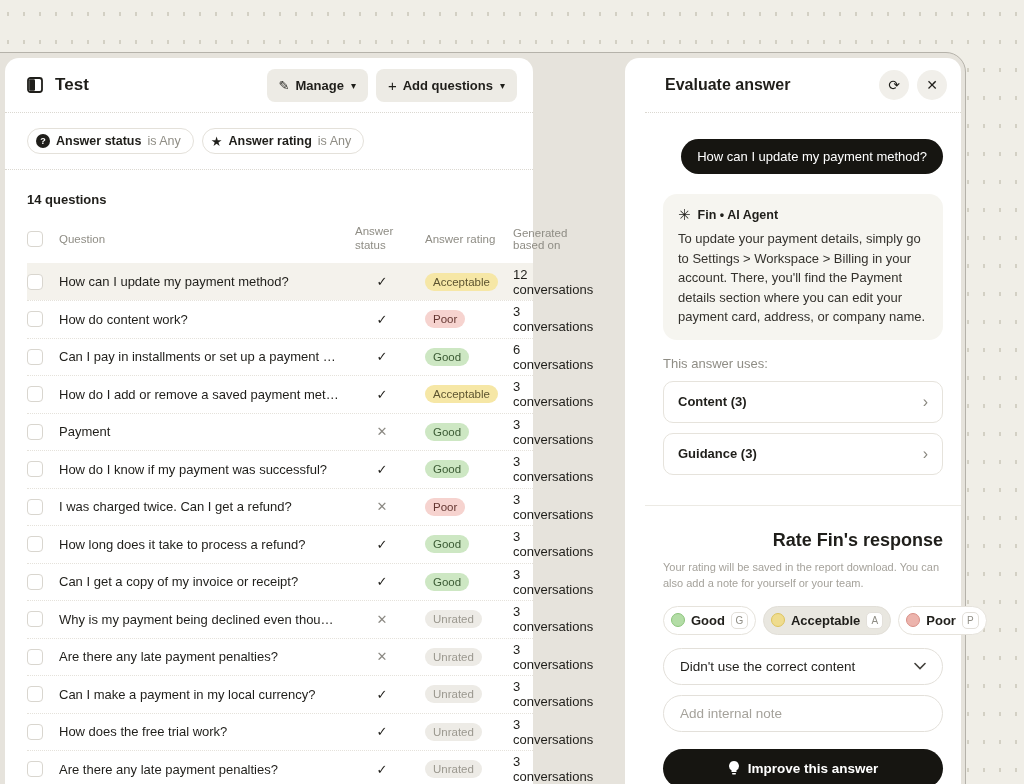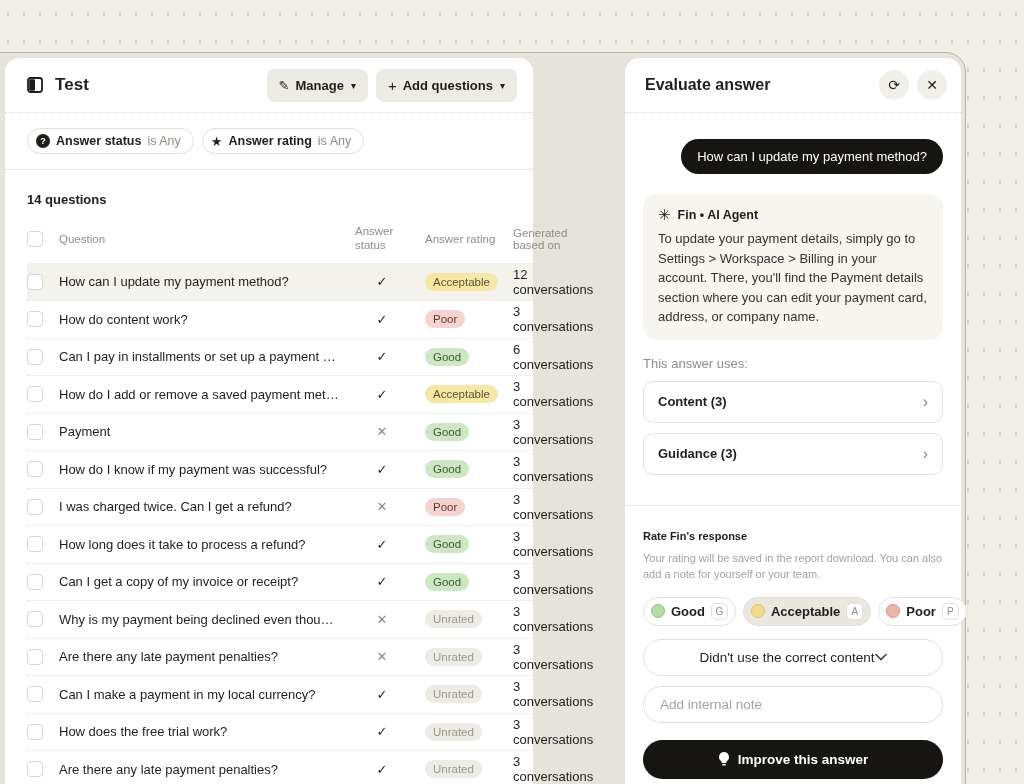--- a/index.html
+++ b/index.html
@@ -10,21 +10,21 @@
     background-image: radial-gradient(#d3d0c4 1.1px, transparent 1.1px);
     background-size: 16px 28px;
     color: #1f1e1a;
   }
   .frame {
     position: absolute; top: 52px; left: -40px; width: 1006px; height: 780px;
     background: #e6e3dc; border: 1.5px solid #b5b2aa; border-radius: 20px;
   }
   .panel { position: absolute; top: 58px; bottom: -0px; background: #ffffff; height: 726px; }
   .left-panel  { left: 5px;  width: 528px; border-radius: 14px 14px 0 0; }
-  .right-panel { left: 625px; width: 336px; border-radius: 14px 14px 0 0; }
+  .right-panel { left: 625px; width: 336px; border-radius: 14px 14px 0 0; padding-left: 20px; }
 
   
   .lp-header {
     height: 55px; display: flex; align-items: center; justify-content: space-between;
     padding: 0 16px 0 22px; border-bottom: 1px dotted #dbd8d1;
   }
   .lp-title-group { display: flex; align-items: center; gap: 12px; }
   .lp-title { font-size: 17px; font-weight: 700; letter-spacing: .1px; }
   .lp-actions { display: flex; gap: 8px; }
   .btn {
@@ -106,39 +106,39 @@
   .fin-text { margin-top: 7px; font-size: 13px; line-height: 1.5; color: #34322d; }
   .uses-label { margin: 16px 0 10px; font-size: 13px; color: #8f8d85; }
   .source-card {
     background: #fff; border: 1px solid #e6e3dc; border-radius: 10px;
     padding: 12px 14px; display: flex; align-items: center; justify-content: space-between;
     margin-bottom: 10px; cursor: pointer;
   }
   .source-card .s-label { font-size: 13px; font-weight: 700; }
   .source-card .s-chev { color: #8a8880; font-size: 16px; line-height: 1; }
   .rp-divider { margin: 30px -18px 0; border-top: 1px solid #eceae4; }
-  .rate-title { margin-top: 24px; font-size: 11px; font-weight: 700; }
+  .rate-title { margin-top: 24px; font-size: 18px; font-weight: 700; text-align: right; }
   .rate-desc { margin-top: 8px; font-size: 11px; line-height: 1.5; color: #a5a29b; }
   .rate-pills { margin-top: 14px; display: flex; gap: 7px; }
   .pill {
     display: flex; align-items: center; gap: 6px; background: #fff; cursor: pointer;
     border: 1px solid #e6e3dc; border-radius: 999px; padding: 5px 7px;
     font-family: inherit; font-size: 13px; font-weight: 700; color: #1f1e1a;
   }
   .pill.selected { background: #e9e7e0; border-color: #e2dfd8; }
   .pill .dot { width: 14px; height: 14px; border-radius: 50%; display: inline-block; }
   .pill .key {
     width: 17px; height: 17px; border-radius: 5px; border: 1px solid #e3e0da; background: #fff;
     font-size: 10px; font-weight: 400; color: #8f8d85;
     display: inline-flex; align-items: center; justify-content: center;
   }
   .select-pill, .note-input {
     margin-top: 13px; width: 100%; border: 1px solid #e3e0da; border-radius: 999px;
     padding: 10px 16px; font-size: 13.5px; background: #fff;
-    display: flex; align-items: center; justify-content: center; cursor: pointer;
+    display: flex; align-items: center; justify-content: space-between; cursor: pointer;
   }
   .note-input { margin-top: 10px; }
   .note-input input {
     border: none; outline: none; width: 100%; font-family: inherit; font-size: 13.5px;
     background: transparent; color: #1f1e1a;
   }
   .note-input input::placeholder { color: #a5a29b; }
   .improve-btn {
     margin-top: 17px; width: 100%; background: #161511; color: #fff; border: none;
     border-radius: 999px; padding: 12px; font-family: inherit; font-size: 13.5px; font-weight: 700;

